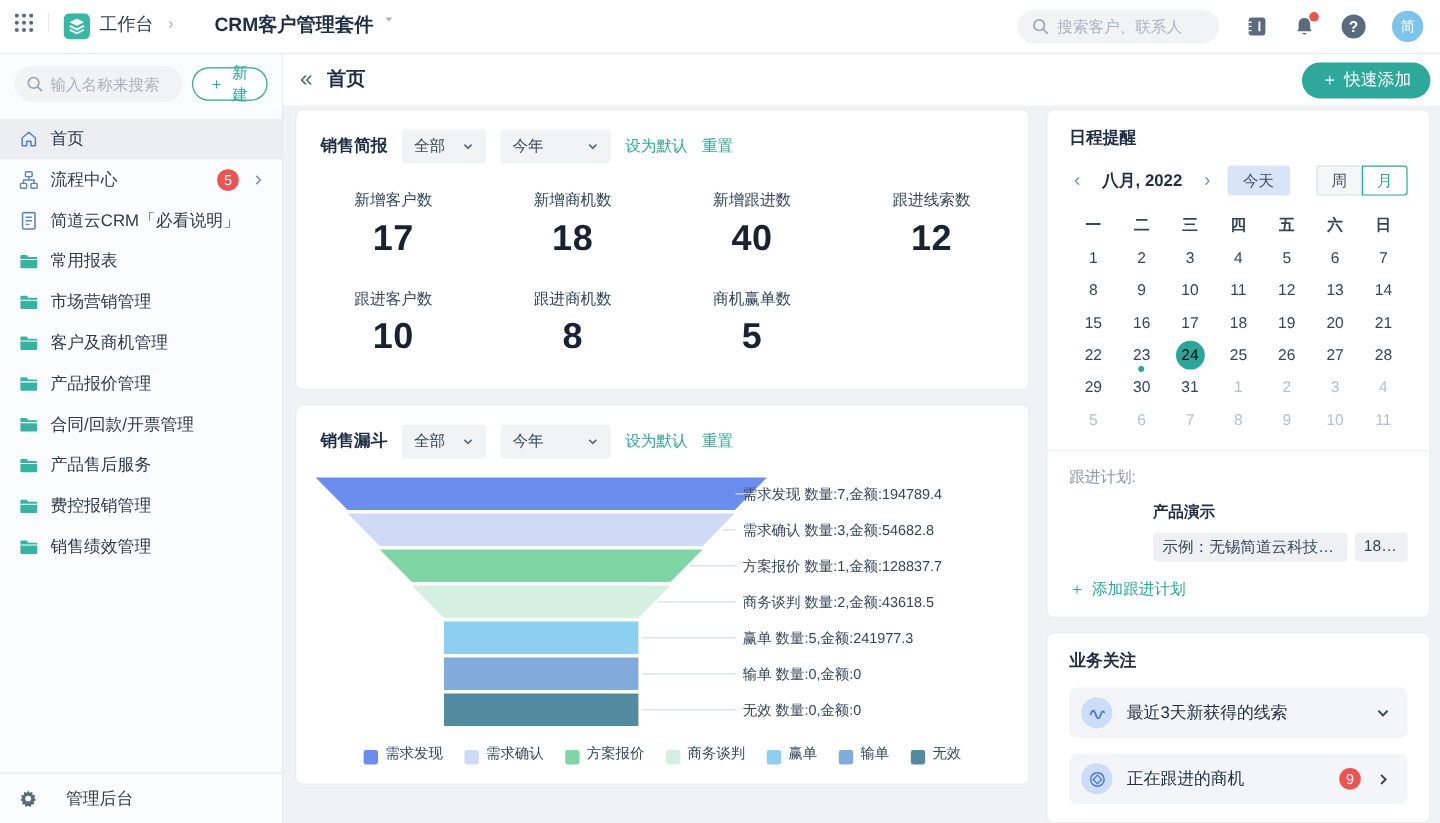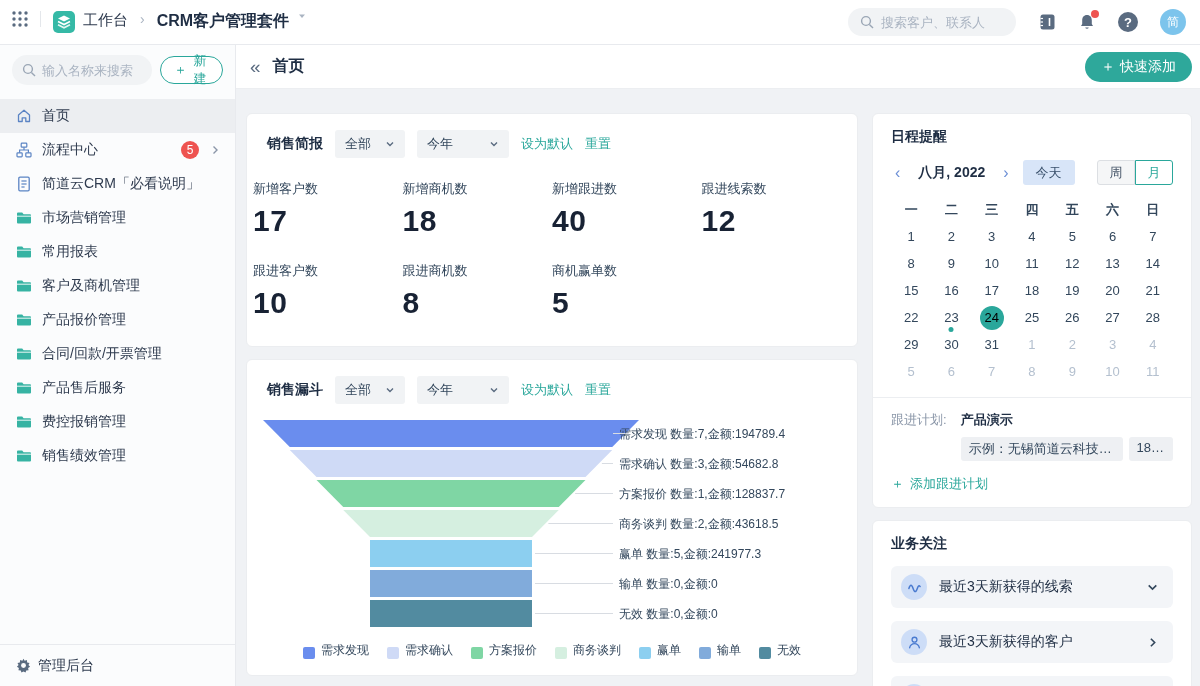--- a/index.html
+++ b/index.html
@@ -6,21 +6,21 @@
   html,body { width:1200px; height:686px; overflow:hidden; }
   body { font-family:"Liberation Sans","DejaVu Sans",sans-serif; color:#1f2e44; background:#f0f2f5; font-size:14px; }
   .app { width:1200px; height:686px; display:flex; flex-direction:column; position:relative; }
 
   
   .topbar { height:45px; background:#fff; border-bottom:1px solid #e8eaee; display:flex; align-items:center; padding:0 14px 0 12px; flex:0 0 45px; }
   .topbar .vdiv { width:1px; height:16px; background:#e4e7eb; margin:0 12px; }
   .tb-left { display:flex; align-items:flex-start; }
   .workspace { font-size:15px; color:#2e3a4e; margin-left:8px; }
   .crumb-sep { color:#aab4c2; margin:0 12px; font-size:14px; }
-  .app-title { font-size:16px; font-weight:bold; color:#1f2e44; }
+  .app-title { font-size:16px; font-weight:bold; color:#1f2e44;margin-left:22px; }
   .caret { margin-left:8px; display:inline-flex; }
   .tb-right { margin-left:auto; display:flex; align-items:center; gap:22px; }
   .tb-search { width:168px; height:28px; background:#f1f3f5; border-radius:14px; display:flex; align-items:center; padding:0 12px; gap:7px; }
   .tb-search input { border:0; outline:0; background:transparent; font-size:13px; color:#33475c; width:115px; font-family:inherit; }
   .tb-search input::placeholder { color:#a9b3c1; }
   .icon { display:inline-flex; align-items:center; justify-content:center; }
   .bell-wrap { position:relative; }
   .bell-dot { position:absolute; top:-3px; right:-3px; width:8px; height:8px; border-radius:50%; background:#ee5350; }
   .help-circle { width:20px; height:20px; border-radius:50%; background:#5a6b80; color:#fff; font-size:13px; font-weight:bold; display:flex; align-items:center; justify-content:center; }
   .avatar { width:26px; height:26px; border-radius:50%; background:#7cc4ec; color:#fff; font-size:12px; display:flex; align-items:center; justify-content:center; }
@@ -33,44 +33,44 @@
   .sb-top { display:flex; align-items:center; padding:10px 12px; gap:8px; }
   .sb-search { flex:1; height:30px; background:#f1f3f5; border-radius:15px; display:flex; align-items:center; padding:0 10px; gap:6px; }
   .sb-search input { border:0; outline:0; background:transparent; font-size:13px; width:100px; color:#1d4ed8; font-family:inherit; }
   .sb-search input::placeholder { color:#a9b3c1; }
   .new-btn { height:28px; border:1px solid #2aa79b; color:#2aa79b; background:#fff; border-radius:15px; padding:0 13px; font-size:13px; display:flex; align-items:center; gap:4px; cursor:pointer; font-family:inherit; }
   .menu { margin-top:4px; }
   .menu-item { height:34px; display:flex; align-items:center; padding:0 14px 0 16px; gap:10px; font-size:14px; color:#2e3a4e; cursor:pointer; }
   .menu-item.active { background:#eceef1; }
   .menu-item .mi-label { flex:1; white-space:nowrap; overflow:hidden; }
   .badge { min-width:18px; height:18px; border-radius:9px; background:#ee5350; color:#fff; font-size:12px; display:flex; align-items:center; justify-content:center; padding:0 5px; }
-  .sb-footer { margin-top:auto; border-top:1px solid #e8eaee; height:42px; display:flex; align-items:center; padding:0 16px; gap:7px; font-size:14px; color:#2e3a4e; cursor:pointer; }
+  .sb-footer { margin-top:auto; border-top:1px solid #e8eaee; height:42px; display:flex; align-items:center; padding:0 16px; gap:24px; font-size:14px; color:#2e3a4e; cursor:pointer; }
 
   
   .main { flex:1; display:flex; flex-direction:column; min-width:0; background:#f0f2f5; }
   .page-header { height:44px; background:#fff; border-bottom:1px solid #eceef1; display:flex; align-items:center; padding:0 8px 0 8px; flex:0 0 44px; }
   .collapse { font-size:19px; color:#5a6b80; padding:0 6px; cursor:pointer; line-height:1; }
   .page-title { font-size:16px; font-weight:bold; margin-left:6px; }
   .quick-add { margin-left:auto; height:30px; background:#2ea89b; border:0; color:#fff; border-radius:16px; padding:0 16px; font-size:14px; display:flex; align-items:center; gap:5px; cursor:pointer; font-family:inherit; }
 
-  .content { flex:1; display:flex; padding:24px 8px 0 10px; gap:14px; min-height:0; }
+  .content { flex:1; display:flex; padding:2px 8px 0 10px; gap:14px; min-height:0; }
   .col-left { width:612px; display:flex; flex-direction:column; gap:12px; }
   .col-right { width:320px; display:flex; flex-direction:column; gap:12px; }
   .card { background:#fff; border:1px solid #ebedf0; border-radius:6px; }
 
   
   .card-head { display:flex; align-items:center; gap:12px; padding:16px 20px 0 20px; }
   .card-title { font-size:14px; font-weight:bold; color:#1f2e44; }
   .select { height:28px; background:#f1f3f5; border-radius:3px; display:flex; align-items:center; gap:14px; padding:0 10px; font-size:13px; color:#33475c; cursor:pointer; }
   .select.wide { width:92px; justify-content:space-between; }
   .link { font-size:13px; color:#2aa79b; cursor:pointer; }
 
   
   .stats-grid { display:grid; grid-template-columns:repeat(4,1fr); row-gap:24px; padding:22px 6px 26px 6px; }
-  .stat { }
+  .stat { text-align:center; }
   .stat-label { font-size:13px; color:#33475c; margin-bottom:6px; }
   .stat-value { font-size:30px; font-weight:bold; color:#182234; letter-spacing:0.5px; }
 
   
   .funnel-wrap { padding:14px 6px 0 16px; }
   .legend { display:flex; justify-content:center; flex-wrap:wrap; gap:4px 18px; padding:10px 0 16px 0; }
   .legend-item { display:flex; align-items:flex-end; gap:6px; font-size:12px; color:#33475c; }
   .legend-swatch { width:12px; height:12px; border-radius:2px; display:inline-block; }
 
   
@@ -89,21 +89,21 @@
   .cal-weekdays span { text-align:center; font-size:13px; font-weight:bold; color:#33475c; }
   .cal-grid { margin-top:4px; }
   .cal-cell { height:27px; display:flex; align-items:center; justify-content:center; position:relative; font-size:13px; color:#33475c; cursor:pointer; }
   .cal-cell.muted { color:#b4c0cf; }
   .cal-cell .day-num { width:24px; height:24px; display:flex; align-items:center; justify-content:center; border-radius:50%; }
   .cal-cell.selected .day-num { background:#2aa79b; color:#000000; }
   .cal-cell .dot { position:absolute; bottom:-1px; left:50%; transform:translateX(-50%); width:5px; height:5px; border-radius:50%; background:#2aa79b; }
   .cal-div { border-top:1px solid #eceef1; margin:12px -18px 0 -18px; }
   .followup { display:flex; margin-top:13px; gap:14px; }
   .fu-label { font-size:13px; color:#8a96a8; white-space:nowrap; }
-  .fu-body { flex:1; min-width:0; }
+  .fu-body { flex:1; min-width:0;margin-top:29px; }
   .fu-title { font-size:13px; font-weight:bold; color:#1f2e44; }
   .fu-tags { display:flex; gap:6px; margin-top:8px; }
   .fu-tag { background:#eef0f3; border-radius:3px; font-size:13px; color:#33475c; padding:3px 8px; white-space:nowrap; overflow:hidden; text-overflow:ellipsis; }
   .fu-tag.company { max-width:196px; }
   .add-followup { display:flex; align-items:center; gap:6px; color:#2aa79b; font-size:13px; margin-top:14px; cursor:pointer; }
 
   
   .biz-card { padding:14px 18px; flex:1; }
   .biz-title { font-size:14px; font-weight:bold; }
   .biz-row { margin-top:13px; height:42px; background:#f3f5f8; border-radius:6px; display:flex; align-items:center; padding:0 14px 0 10px; gap:12px; cursor:pointer; }
@@ -236,30 +236,30 @@
             </span>
             <span class="mi-label">简道云CRM「必看说明」</span>
           </div>
           <div class="menu-item">
             <span class="icon">
               <svg width="16" height="16" viewBox="0 0 16 16">
                 <path d="M1 3.4 a1 1 0 0 1 1 -1 h4.2 l1.4 1.8 H14 a1 1 0 0 1 1 1 v7.4 a1 1 0 0 1 -1 1 H2 a1 1 0 0 1 -1 -1 Z" fill="#36b3a3"></path>
                 <path d="M1 6.2 H15" stroke="#fff" stroke-width="0.9"></path>
               </svg>
             </span>
+            <span class="mi-label">常用报表</span>
+          </div>
+          <div class="menu-item">
+            <span class="icon">
+              <svg width="16" height="16" viewBox="0 0 16 16">
+                <path d="M1 3.4 a1 1 0 0 1 1 -1 h4.2 l1.4 1.8 H14 a1 1 0 0 1 1 1 v7.4 a1 1 0 0 1 -1 1 H2 a1 1 0 0 1 -1 -1 Z" fill="#36b3a3"></path>
+                <path d="M1 6.2 H15" stroke="#fff" stroke-width="0.9"></path>
+              </svg>
+            </span>
             <span class="mi-label">市场营销管理</span>
-          </div>
-          <div class="menu-item">
-            <span class="icon">
-              <svg width="16" height="16" viewBox="0 0 16 16">
-                <path d="M1 3.4 a1 1 0 0 1 1 -1 h4.2 l1.4 1.8 H14 a1 1 0 0 1 1 1 v7.4 a1 1 0 0 1 -1 1 H2 a1 1 0 0 1 -1 -1 Z" fill="#36b3a3"></path>
-                <path d="M1 6.2 H15" stroke="#fff" stroke-width="0.9"></path>
-              </svg>
-            </span>
-            <span class="mi-label">常用报表</span>
           </div>
           <div class="menu-item">
             <span class="icon">
               <svg width="16" height="16" viewBox="0 0 16 16">
                 <path d="M1 3.4 a1 1 0 0 1 1 -1 h4.2 l1.4 1.8 H14 a1 1 0 0 1 1 1 v7.4 a1 1 0 0 1 -1 1 H2 a1 1 0 0 1 -1 -1 Z" fill="#36b3a3"></path>
                 <path d="M1 6.2 H15" stroke="#fff" stroke-width="0.9"></path>
               </svg>
             </span>
             <span class="mi-label">客户及商机管理</span>
           </div>
@@ -660,34 +660,20 @@
                   <span class="biz-label">最近3天新获得的线索</span>
                   <span class="chev">
                     <svg width="13" height="13" viewBox="0 0 12 12">
                       <polyline points="2.5,4 6,7.5 9.5,4" stroke="#33475c" stroke-width="1.5" fill="none"></polyline>
                     </svg>
                   </span>
                 </div>
                 <div class="biz-row">
                   <span class="biz-ic">
                     <svg width="15" height="15" viewBox="0 0 16 16">
-                      <circle cx="8" cy="5" r="2.6" stroke="#4a7bd0" stroke-width="1.4" fill="none"></circle>
-                      <path d="M2.8 13.6 C3.6 10.5 5.5 9.2 8 9.2 C10.5 9.2 12.4 10.5 13.2 13.6" stroke="#4a7bd0" stroke-width="1.4" fill="none" stroke-linecap="round"></path>
-                    </svg>
-                  </span>
-                  <span class="biz-label">最近3天新获得的客户</span>
-                  <span class="chev">
-                    <svg width="13" height="13" viewBox="0 0 12 12">
-                      <polyline points="4.5,2.5 8,6 4.5,9.5" stroke="#33475c" stroke-width="1.5" fill="none"></polyline>
-                    </svg>
-                  </span>
-                </div>
-                <div class="biz-row">
-                  <span class="biz-ic">
-                    <svg width="15" height="15" viewBox="0 0 16 16">
                       <circle cx="8" cy="8" r="6" stroke="#4a7bd0" stroke-width="1.3" fill="none"></circle>
                       <path d="M8 4.2 L11.8 8 L8 11.8 L4.2 8 Z" stroke="#4a7bd0" stroke-width="1.2" fill="none"></path>
                     </svg>
                   </span>
                   <span class="biz-label">正在跟进的商机</span>
                   <span class="badge">9</span>
                   <span class="chev">
                     <svg width="13" height="13" viewBox="0 0 12 12">
                       <polyline points="4.5,2.5 8,6 4.5,9.5" stroke="#33475c" stroke-width="1.5" fill="none"></polyline>
                     </svg>

